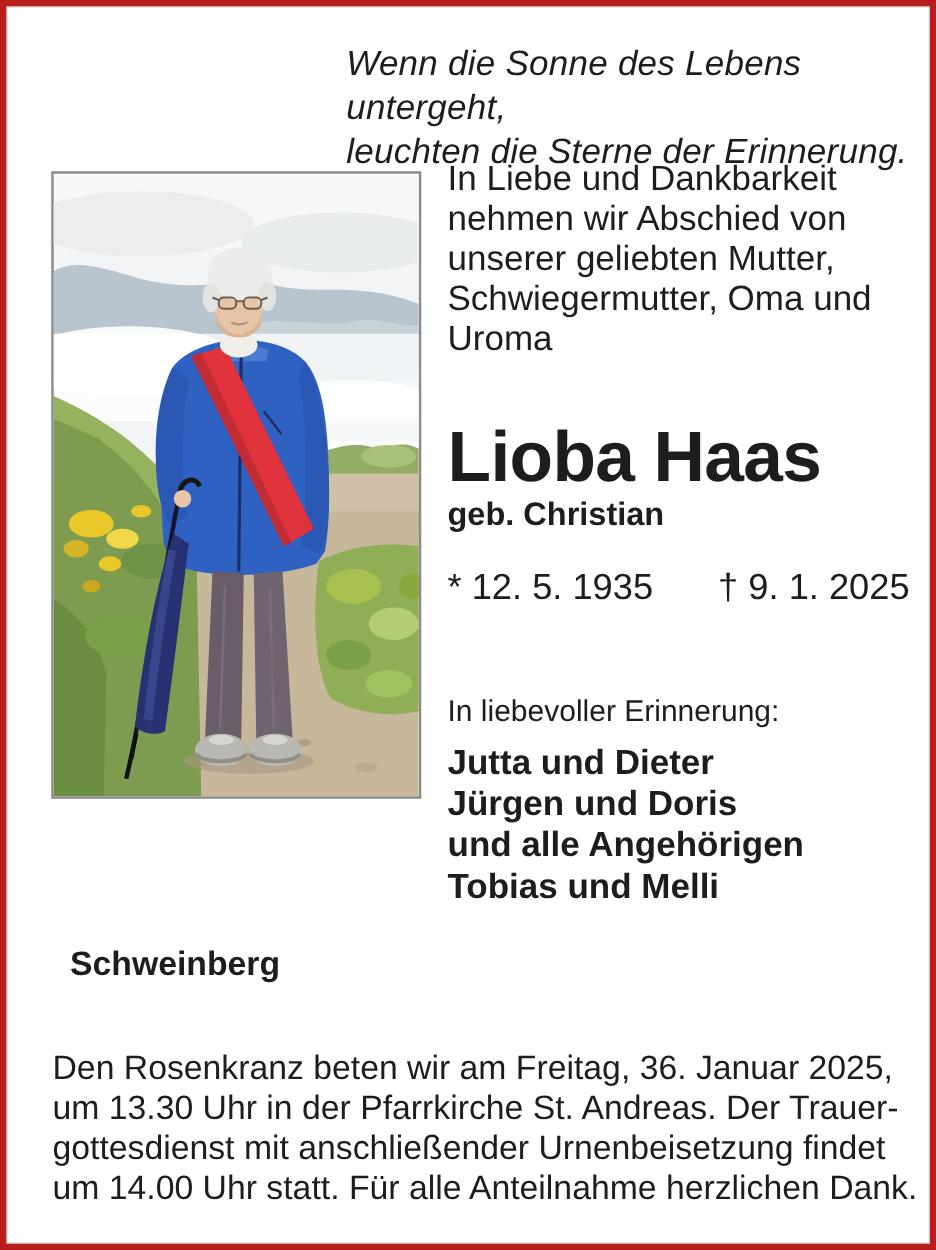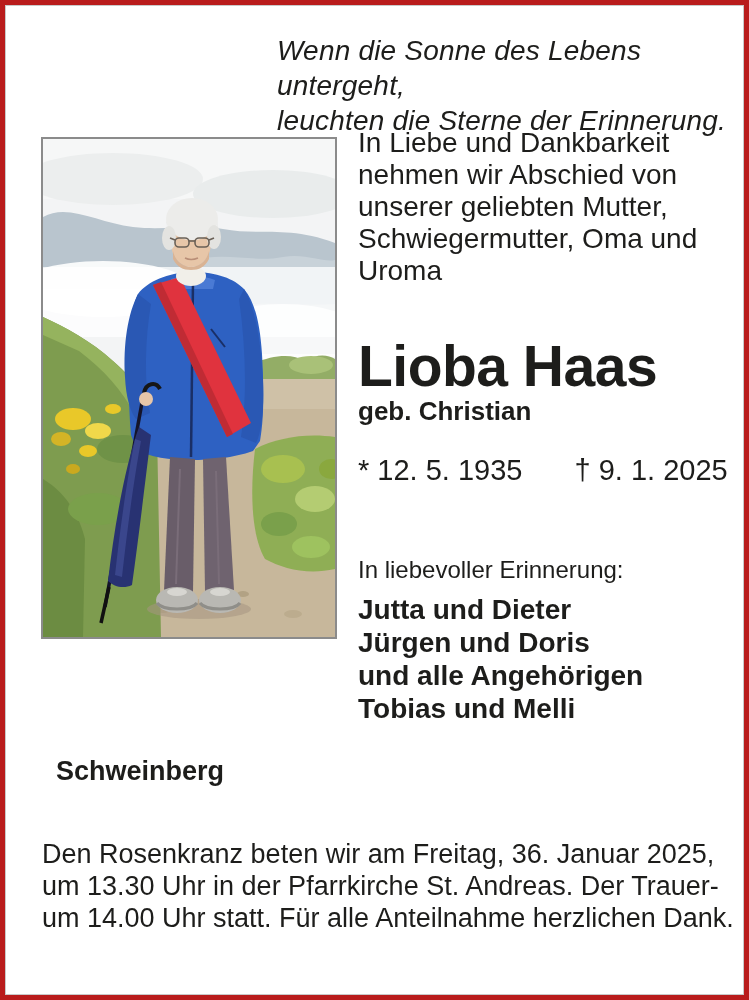--- a/index.html
+++ b/index.html
@@ -226,16 +226,17 @@
     <div>Jürgen und Doris</div>
     <div>und alle Angehörigen</div>
     <div>Tobias und Melli</div>
   </div>
 
   <div class="abs place">Schweinberg</div>
 
   <div class="abs announcement">
     <div>Den Rosenkranz beten wir am Freitag, 36. Januar 2025,</div>
     <div>um 13.30 Uhr in der Pfarrkirche St. Andreas. Der Trauer-</div>
+    <div>gottesdienst mit anschließender Urnenbeisetzung findet</div>
     <div>um 14.00 Uhr statt. Für alle Anteilnahme herzlichen Dank.</div>
   </div>
 
 </div>
 
 </body></html>

